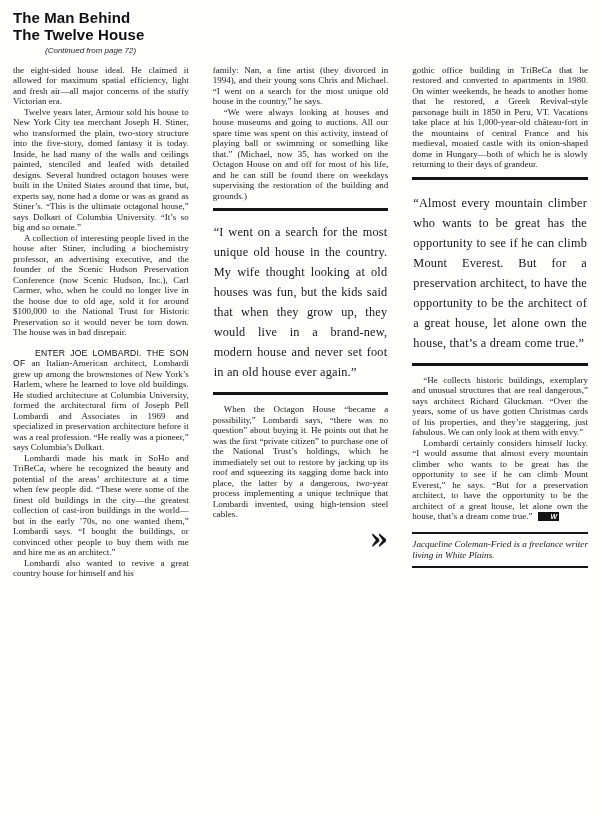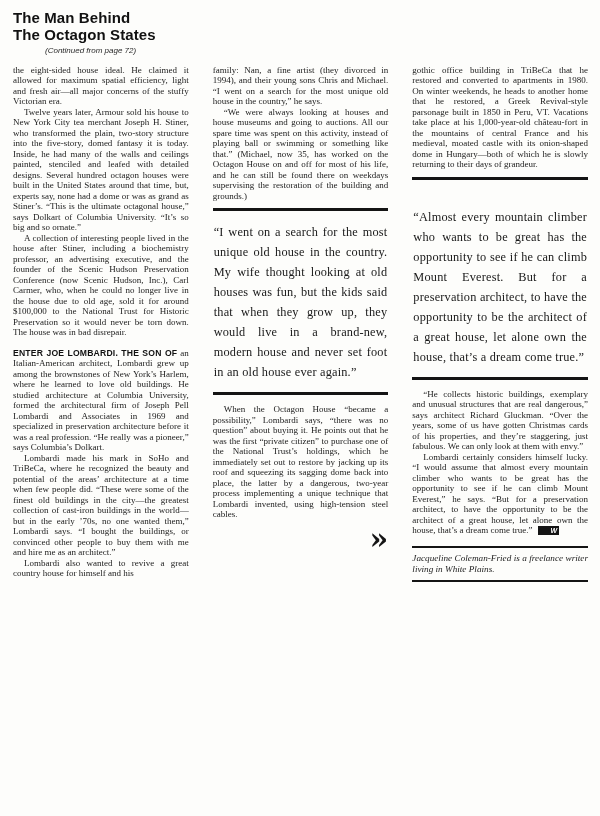--- a/index.html
+++ b/index.html
@@ -42,37 +42,38 @@
   .col { flex: 1 1 0; min-width: 0; }
   .body-p {
     font-size: 9px;
     line-height: 10.5px;
     text-align: justify;
     color: #1b1b1b;
   }
   .body-p.indent { text-indent: 11px; }
   .runin-heading {
     font-family: "Liberation Sans", sans-serif;
-    font-weight: bold;
+    font-weight: normal;
     font-size: 8.6px;
     letter-spacing: 0.2px;
     color: #111;
+    margin-left: 22px;
   }
   .pullquote {
     border-top: 3px solid #141414;
     border-bottom: 3px solid #141414;
     margin: 7px 0 9px 0;
     padding: 11px 1px 10px 1px;
     font-size: 12.3px;
     line-height: 20px;
     text-align: justify;
     color: #181818;
     letter-spacing: 0.2px;
   }
-  .pullquote.tall { line-height: 20px; padding-top: 27px; }
+  .pullquote.tall { line-height: 20px; padding-top: 13px; }
   .chevron {
     float: right;
     font-family: "DejaVu Serif", serif;
     font-weight: bold;
     font-size: 30px;
     line-height: 26px;
     margin: 6px 0 0 4px;
     color: #151515;
   }
   .endmark {
@@ -101,21 +102,21 @@
   }
 </style>
 </head>
 <body>
 
 <div class="page">
 
   <div class="masthead">
     <div class="title">
       <div>The Man Behind</div>
-      <div>The Octagon States</div>
+      <div>The Twelve House</div>
     </div>
     <div class="continued">(Continued from page 72)</div>
   </div>
 
   <div class="columns">
 
     <div class="col">
       <p class="body-p">the eight-sided house ideal. He claimed it allowed for maximum spatial efficiency, light and fresh air—all major concerns of the stuffy Victorian era.</p>
       <p class="body-p indent">Twelve years later, Armour sold his house to New York City tea merchant Joseph H. Stiner, who transformed the plain, two-story structure into the five-story, domed fantasy it is today. Inside, he had many of the walls and ceilings painted, stenciled and leafed with detailed designs. Several hundred octagon houses were built in the United States around that time, but, experts say, none had a dome or was as grand as Stiner’s. “This is the ultimate octagonal house,” says Dolkart of Columbia University. “It’s so big and so ornate.”</p>
       <p class="body-p indent">A collection of interesting people lived in the house after Stiner, including a biochemistry professor, an advertising executive, and the founder of the Scenic Hudson Preservation Conference (now Scenic Hudson, Inc.), Carl Carmer, who, when he could no longer live in the house due to old age, sold it for around $100,000 to the National Trust for Historic Preservation so it would never be torn down. The house was in bad disrepair.</p>

